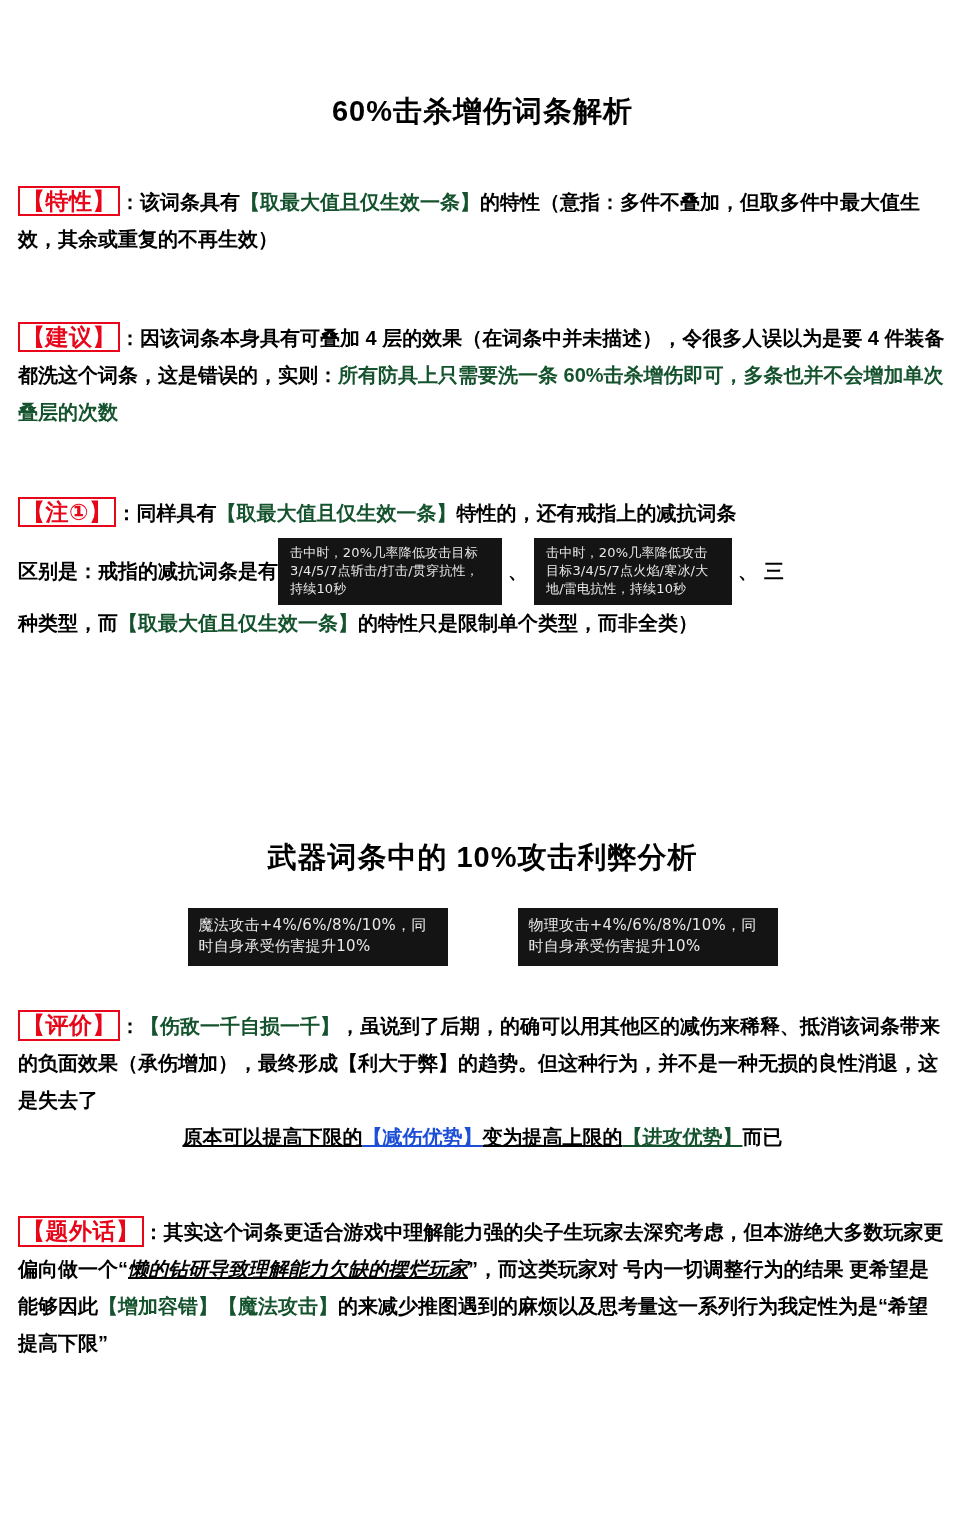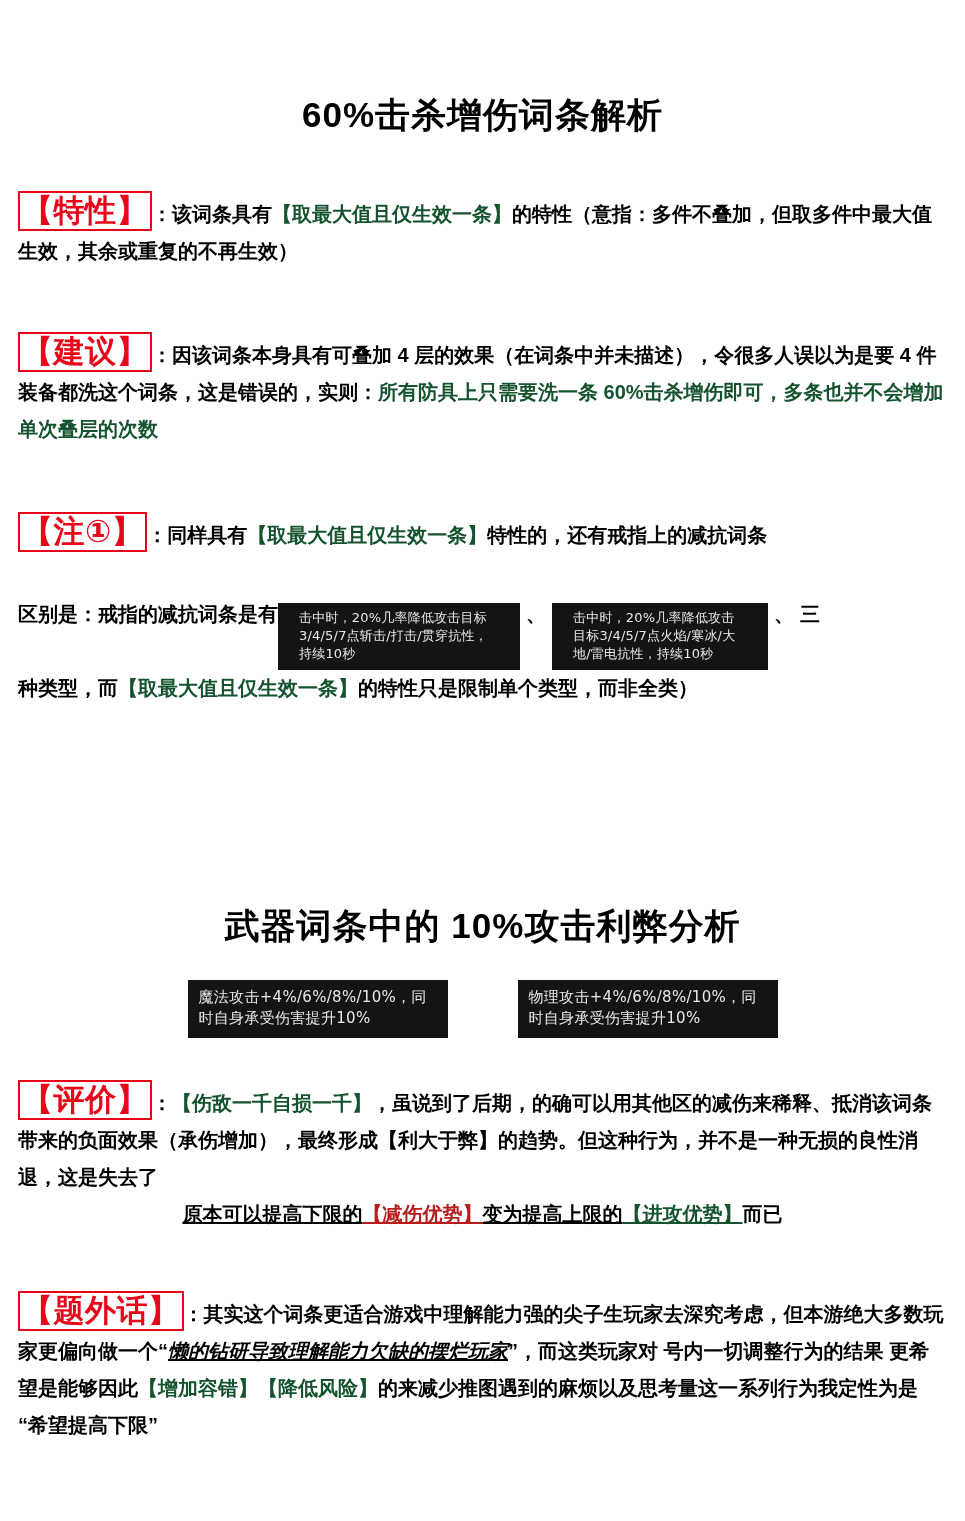--- a/index.html
+++ b/index.html
@@ -17,21 +17,21 @@
   .page {
     width: 965px;
     min-height: 1521px;
     box-sizing: border-box;
     padding: 0 18px;
     position: relative;
   }
 
   h1.section-title {
     text-align: center;
-    font-size: 35px;
+    font-size: 29px;
     font-weight: bold;
     letter-spacing: 1px;
     margin: 0;
     color: #000;
   }
   .title-1 { padding-top: 92px; }
   .title-2 { padding-top: 46px; }
 
   .tooltip-row {
     display: flex;
@@ -61,53 +61,52 @@
   }
   .para.p-feature { margin-top: 52px; }
   .para.p-advice { margin-top: 62px; }
   .para.p-note { margin-top: 64px; }
   .para.p-eval { margin-top: 42px; }
   .para.p-aside { margin-top: 58px; }
 
   .tag {
     color: #e8071a;
     font-weight: bold;
-    font-size: 31px;
+    font-size: 23px;
     letter-spacing: 0.5px;
   }
   .tag-box {
     display: inline-block;
     border: 2px solid #e8071a;
     padding: 0px 2px;
     line-height: 1.15;
   }
   .red { color: #14532d; }
-  .cyan-u { color: #b91c1c; text-decoration: underline; }
+  .cyan-u { color: #1d4ed8; text-decoration: underline; }
   .u { text-decoration: underline; }
   .ital { font-style: italic; }
 
   .note-chips {
     display: flex;
     align-items: flex-start;
     gap: 0px;
     margin-top: 6px;
     line-height: 1.85;
     font-size: 20px;
     font-weight: bold;
   }
   .chip {
     background: #141414;
     color: #e9e9e9;
     font-size: 13px;
     font-weight: normal;
     line-height: 1.4;
-    padding: 6px 21px;
+    padding: 6px 12px;
     letter-spacing: 0.2px;
     font-family: "DejaVu Sans", "Liberation Sans", sans-serif;
-    margin-top: 43px;
   }
   .chip.c1 { width: 200px; }
   .chip.c2 { width: 174px; }
   .chip.c3 { width: 186px; }
   .sep { padding: 0 6px; align-self: center; }
   .note-lead { white-space: nowrap; align-self: center; }
   .note-tail { align-self: center; white-space: nowrap; }
 
   .spacer-big { height: 150px; }
 </style>
@@ -154,16 +153,16 @@
   </div>
 
   <p class="para p-eval">
     <span class="tag tag-box">【评价】</span><span>：</span><span class="red">【伤敌一千自损一千】</span><span>，虽说到了后期，的确可以用其他区的减伤来稀释、抵消该词条带来的负面效果（承伤增加），最终形成【利大于弊】的趋势。但这种行为，并不是一种无损的良性消退，这是失去了</span>
   </p>
   <p class="para" style="text-align:center;">
     <span class="u">原本可以提高下限的</span><span class="cyan-u">【减伤优势】</span><span class="u">变为提高上限的</span><span class="red u">【进攻优势】</span><span>而已</span>
   </p>
 
   <p class="para p-aside">
-    <span class="tag tag-box">【题外话】</span><span>：</span><span>其实这个词条更适合游戏中理解能力强的尖子生玩家去深究考虑，但本游绝大多数玩家更偏向做一个“</span><span class="ital u">懒的钻研导致理解能力欠缺的摆烂玩家</span><span>”，而这类玩家对 号内一切调整行为的结果 更希望是能够因此</span><span class="red">【增加容错】</span><span class="red">【降低风险】</span><span>的来减少推图遇到的麻烦以及思考量这一系列行为我定性为是“希望提高下限”</span>
+    <span class="tag tag-box">【题外话】</span><span>：</span><span>其实这个词条更适合游戏中理解能力强的尖子生玩家去深究考虑，但本游绝大多数玩家更偏向做一个“</span><span class="ital u">懒的钻研导致理解能力欠缺的摆烂玩家</span><span>”，而这类玩家对 号内一切调整行为的结果 更希望是能够因此</span><span class="red">【增加容错】</span><span class="red">【魔法攻击】</span><span>的来减少推图遇到的麻烦以及思考量这一系列行为我定性为是“希望提高下限”</span>
   </p>
 
 </div>
 
 </body></html>

